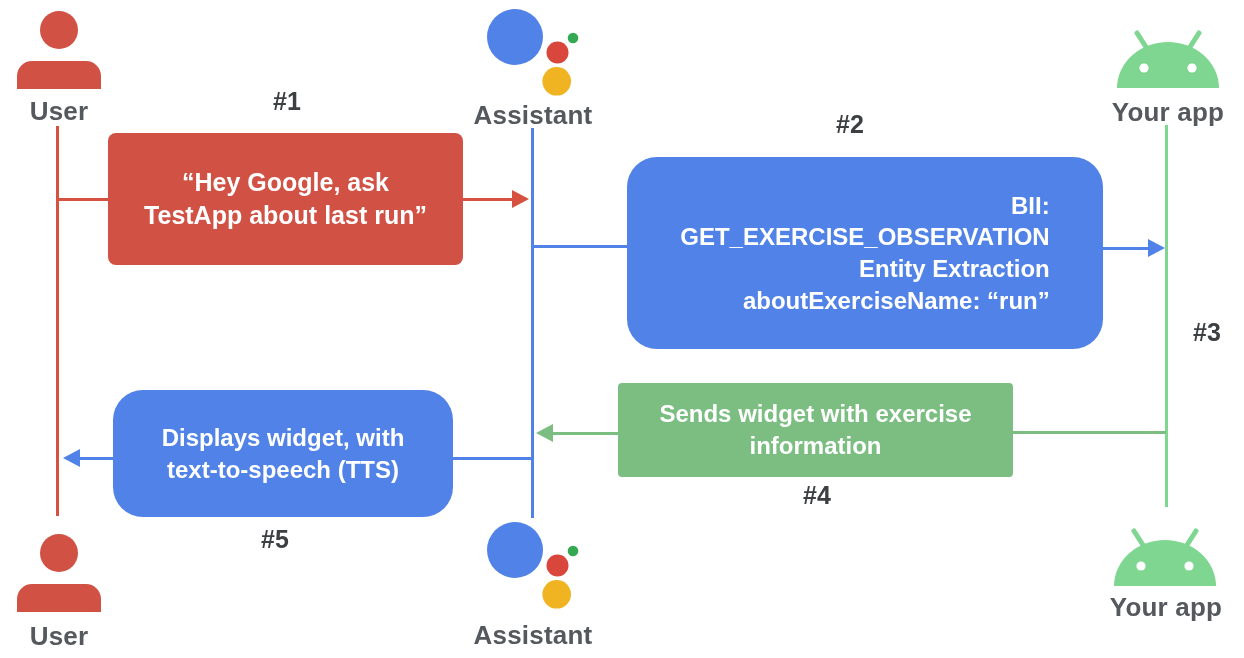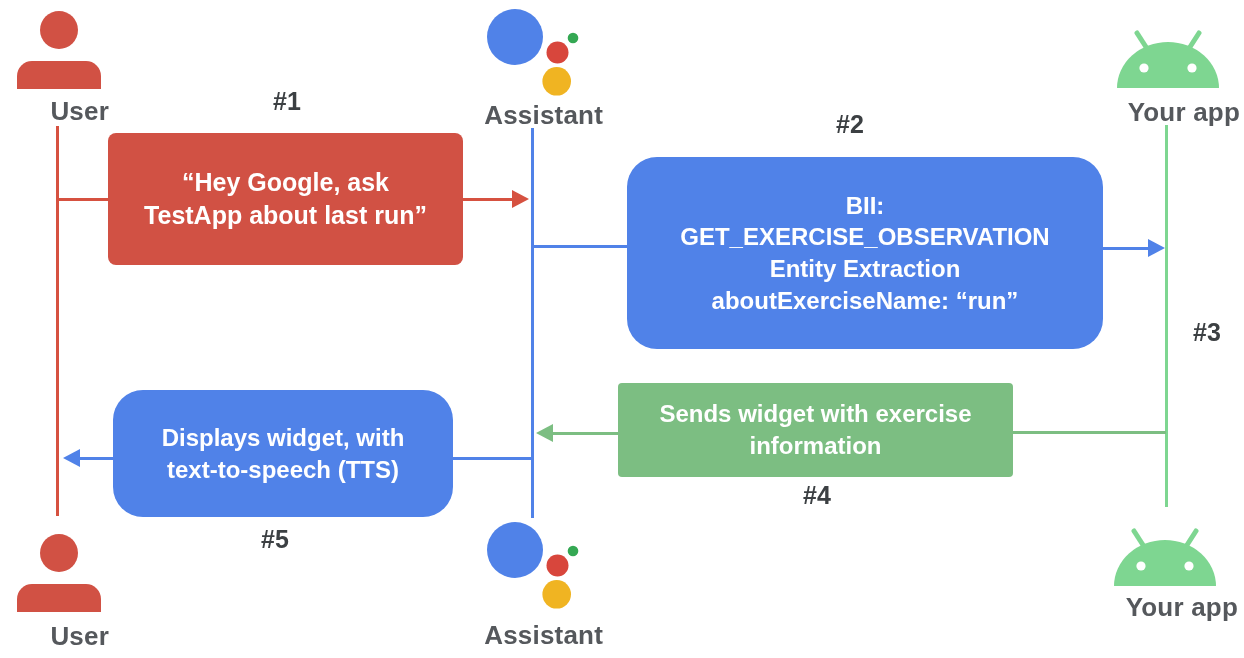--- a/index.html
+++ b/index.html
@@ -11,21 +11,21 @@
     overflow:hidden;
   }
   
   .lifeline{position:absolute;width:3px;}
   .lifeline.red{background:#d65140;}
   .lifeline.blue{background:#5082e8;}
   .lifeline.green{background:#7ed691;}
 
   
   .actor-label{
-    position:absolute;text-align:right;
+    position:absolute;text-align:center;
     font-size:26px;font-weight:bold;color:#55585c;
     letter-spacing:0.2px;
   }
   
   .step-label{
     position:absolute;text-align:center;
     font-size:25px;font-weight:bold;color:#3c4043;
   }
 
   
@@ -129,21 +129,21 @@
 
   <div class="line red" style="left:58px;top:198px;width:50px;"></div>
   <div class="msg-box red" style="left:108px;top:133px;width:355px;height:132px;">
     <span>“Hey Google, ask
 TestApp about last run”</span>
   </div>
   <div class="line red" style="left:463px;top:198px;width:49px;"></div>
   <div class="arrow right red" style="left:512px;top:190px;"></div>
 
   <div class="line blue" style="left:534px;top:245px;width:93px;"></div>
-  <div class="msg-box blue" style="left:627px;top:157px;width:476px;height:192px;">
+  <div class="msg-box blue" style="left:627px;top:157px;width:476px;height:192px;text-align:right;">
     <span>BII:
 GET_EXERCISE_OBSERVATION
 Entity Extraction
 aboutExerciseName: “run”</span>
   </div>
   <div class="line blue" style="left:1103px;top:247px;width:45px;"></div>
   <div class="arrow right blue" style="left:1148px;top:239px;"></div>
 
   <div class="line green" style="left:1013px;top:431px;width:153px;"></div>
   <div class="msg-box green" style="left:618px;top:383px;width:395px;height:94px;">

